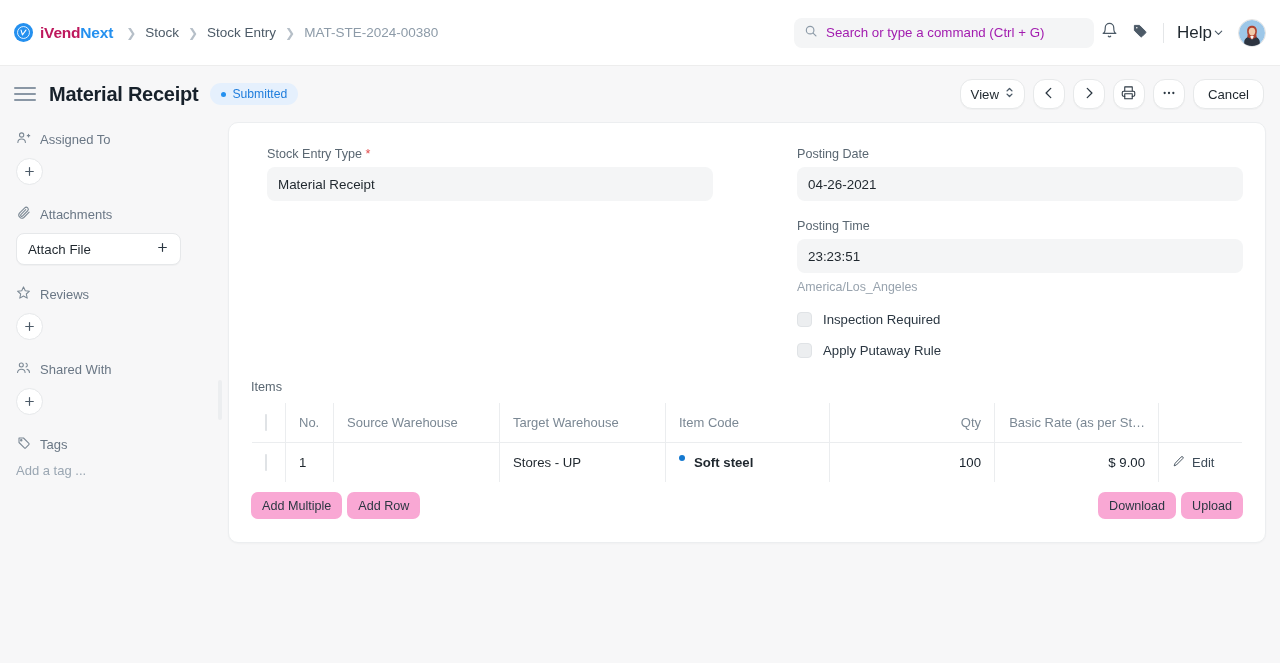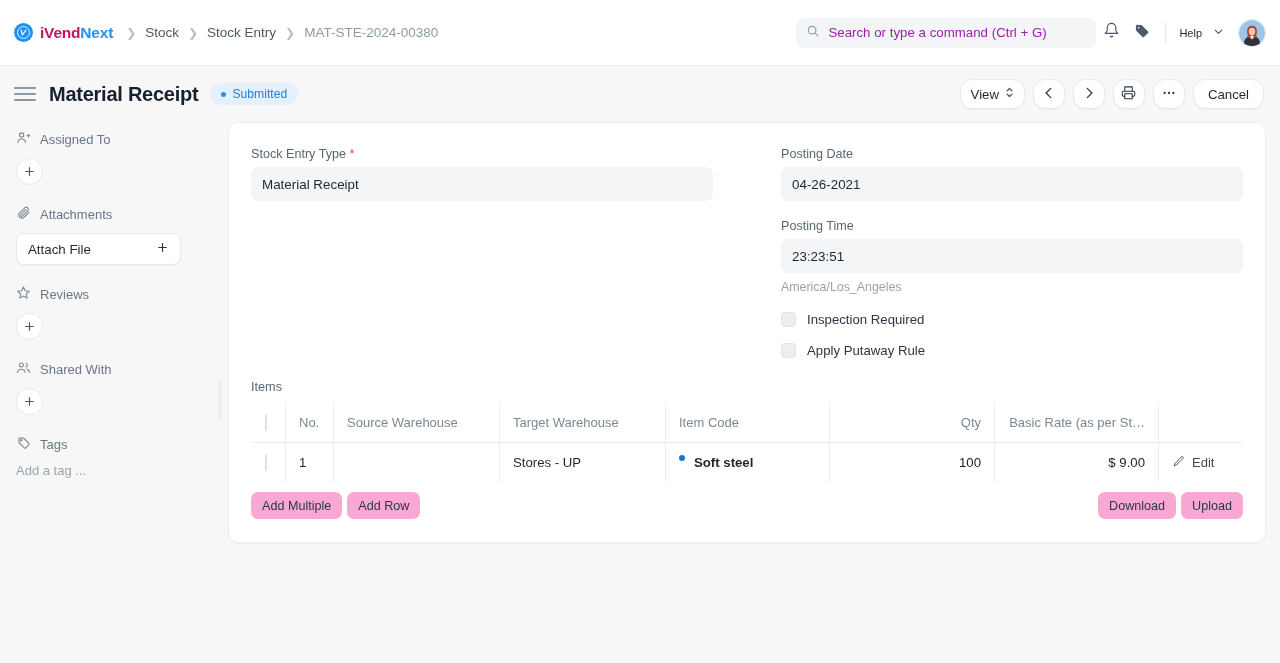--- a/index.html
+++ b/index.html
@@ -49,22 +49,22 @@
     padding: 0 10px; gap: 8px;
   }
   .searchbox .ph { font-size: 13.3px; color: #a21caf; white-space: nowrap; }
   .icon-btn {
     width: 30px; height: 30px; border-radius: 7px;
     display: flex; align-items: center; justify-content: center;
     background: transparent; border: none; cursor: pointer;
   }
   .nav-div { width: 1px; height: 20px; background: #e4e6e8; margin: 0 9px; }
   .help {
-    display: flex; align-items: center; gap: 11px;
-    font-size: 11px; color: #1f272e; cursor: pointer;
+    display: flex; align-items: center; gap: 1px;
+    font-size: 17px; color: #1f272e; cursor: pointer;
     padding: 4px 4px; font-weight: 500; justify-content: center;
   }
   .avatar {
     width: 28px; height: 28px; border-radius: 50%;
     margin-left: 10px; overflow: hidden; flex-shrink: 0;
     border: 1px solid #e2e2e2;
   }
   .nav-right > .icon-btn:first-of-type { margin-left: 12px; }
 
   
@@ -132,21 +132,21 @@
     width: 4px; height: 40px; border-radius: 3px; background: #eceef0;
   }
   .card {
     background: #fff; border: 1px solid #eceef0; border-radius: 10px;
     height: 421px; padding: 24px 22px 0 22px;
     box-shadow: 0 1px 2px rgba(17,24,28,.03);
     overflow: hidden;
   }
 
   .grid2 { display: flex; gap: 68px; }
-  .col { flex: 1; min-width: 0; }
+  .col { flex: 1; min-width: 0; margin-left: 16px; }
   .field { margin-bottom: 18px; }
   .flabel {
     font-size: 12.6px; color: #5a6772; margin-bottom: 6px; display: block;
   }
   .req { color: #e24c4c; }
   .fctl {
     height: 34px; border-radius: 8px; background: #f4f5f6;
     display: flex; align-items: center; padding: 0 11px;
     font-size: 13.4px; color: #1f272e;
   }

